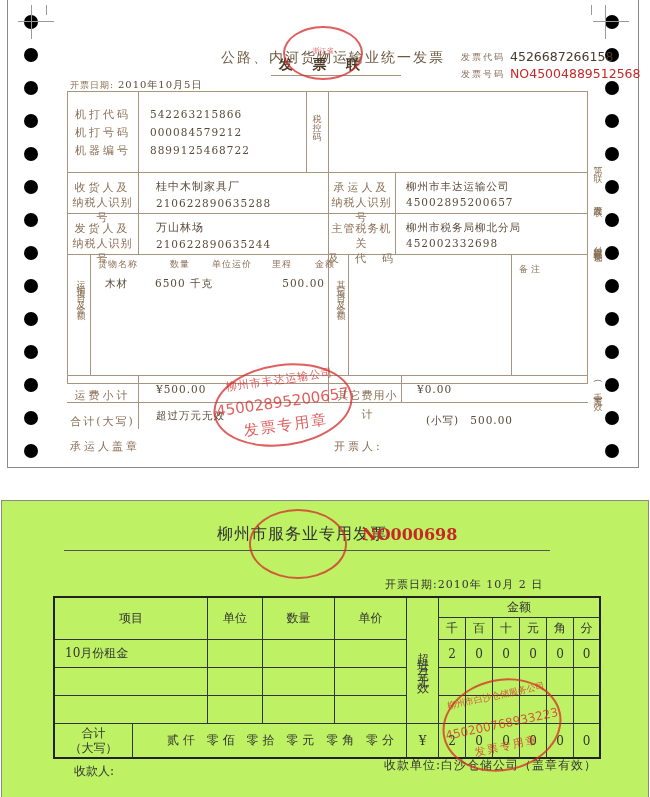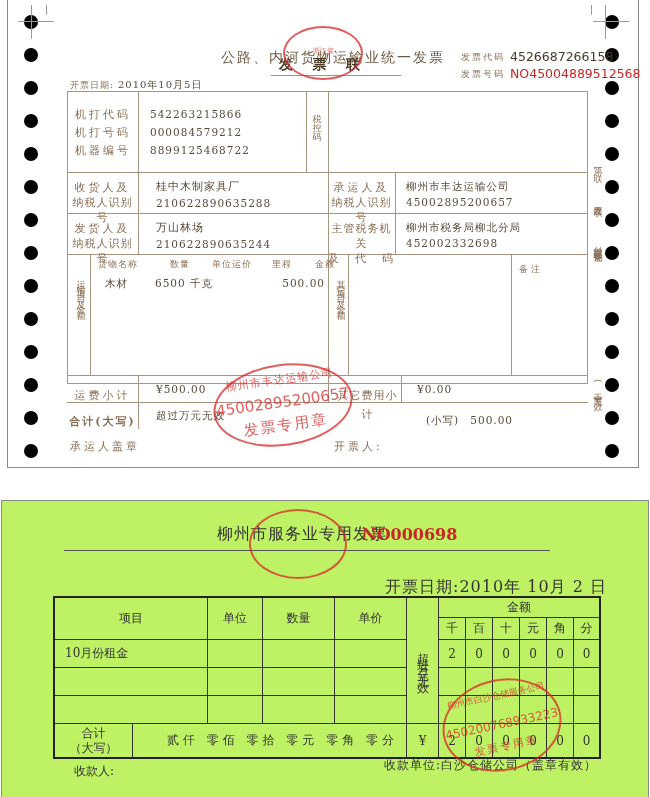--- a/index.html
+++ b/index.html
@@ -163,21 +163,21 @@
   <div class="abs" style="left:59px;top:385px;width:71px;text-align:center;">
     <span class="lbl">运费小计</span>
   </div>
   <div class="abs val" style="left:148px;top:384px;">¥500.00</div>
   <div class="abs" style="left:326px;top:385px;width:67px;text-align:center;">
     <span class="lbl" style="letter-spacing:1px;">其它费用小计</span>
   </div>
   <div class="abs val" style="left:409px;top:384px;">¥0.00</div>
 
   <div class="abs" style="left:59px;top:411px;width:71px;text-align:center;">
-    <span class="lbl" style="letter-spacing:2px;font-weight:bold;">合计(大写)</span>
+    <span class="lbl" style="letter-spacing:2px;">合计(大写)</span>
   </div>
   <div class="abs val" style="left:148px;top:410px;">超过万元无效</div>
   <div class="abs" style="left:418px;top:410px;">
     <span class="val">(小写)</span>
     <span class="val" style="margin-left:6px;">500.00</span>
   </div>
 
   <div class="abs lbl" style="left:62px;top:440px;">承运人盖章</div>
   <div class="abs lbl" style="left:326px;top:440px;">开票人:</div>
 
@@ -194,21 +194,21 @@
     <div style="position:absolute;left:0;top:27px;width:100%;text-align:center;font-size:15px;font-family:'DejaVu Sans',sans-serif;">45002895200657</div>
     <div style="position:absolute;left:0;top:50px;width:100%;text-align:center;font-size:15px;letter-spacing:2px;">发票专用章</div>
   </div>
 </div>
 
 <div id="inv2" class="abs">
   <div class="abs" style="left:215px;top:23px;font-size:16px;color:#333;letter-spacing:1px;">柳州市服务业专用发票</div>
   <div class="abs" style="left:360px;top:24px;font-size:16px;color:#c62828;font-weight:bold;">NO000698</div>
   <div class="abs" style="left:62px;top:49px;width:486px;height:1px;background:#555;"></div>
 
-  <div class="abs" style="left:383px;top:76px;font-size:16px;color:#333;letter-spacing:1px;">
+  <div class="abs" style="left:383px;top:76px;font-size:11px;color:#333;letter-spacing:1px;">
     <span>开票日期:</span><span>2010年 10月 2 日</span>
   </div>
 
   <div class="abs" style="left:51px;top:95px;width:548px;height:163px;border-left:2px solid #222;border-top:2px solid #222;box-sizing:border-box;"></div>
 
   <div class="c2" style="left:53px;top:97px;width:153px;height:42px;">项目</div>
   <div class="c2" style="left:206px;top:97px;width:55px;height:42px;">单位</div>
   <div class="c2" style="left:261px;top:97px;width:72px;height:42px;">数量</div>
   <div class="c2" style="left:333px;top:97px;width:72px;height:42px;">单价</div>
   <div class="c2" style="left:405px;top:97px;width:32px;height:126px;writing-mode:vertical-rl;letter-spacing:6px;font-size:12px;">超过万元无效</div>

